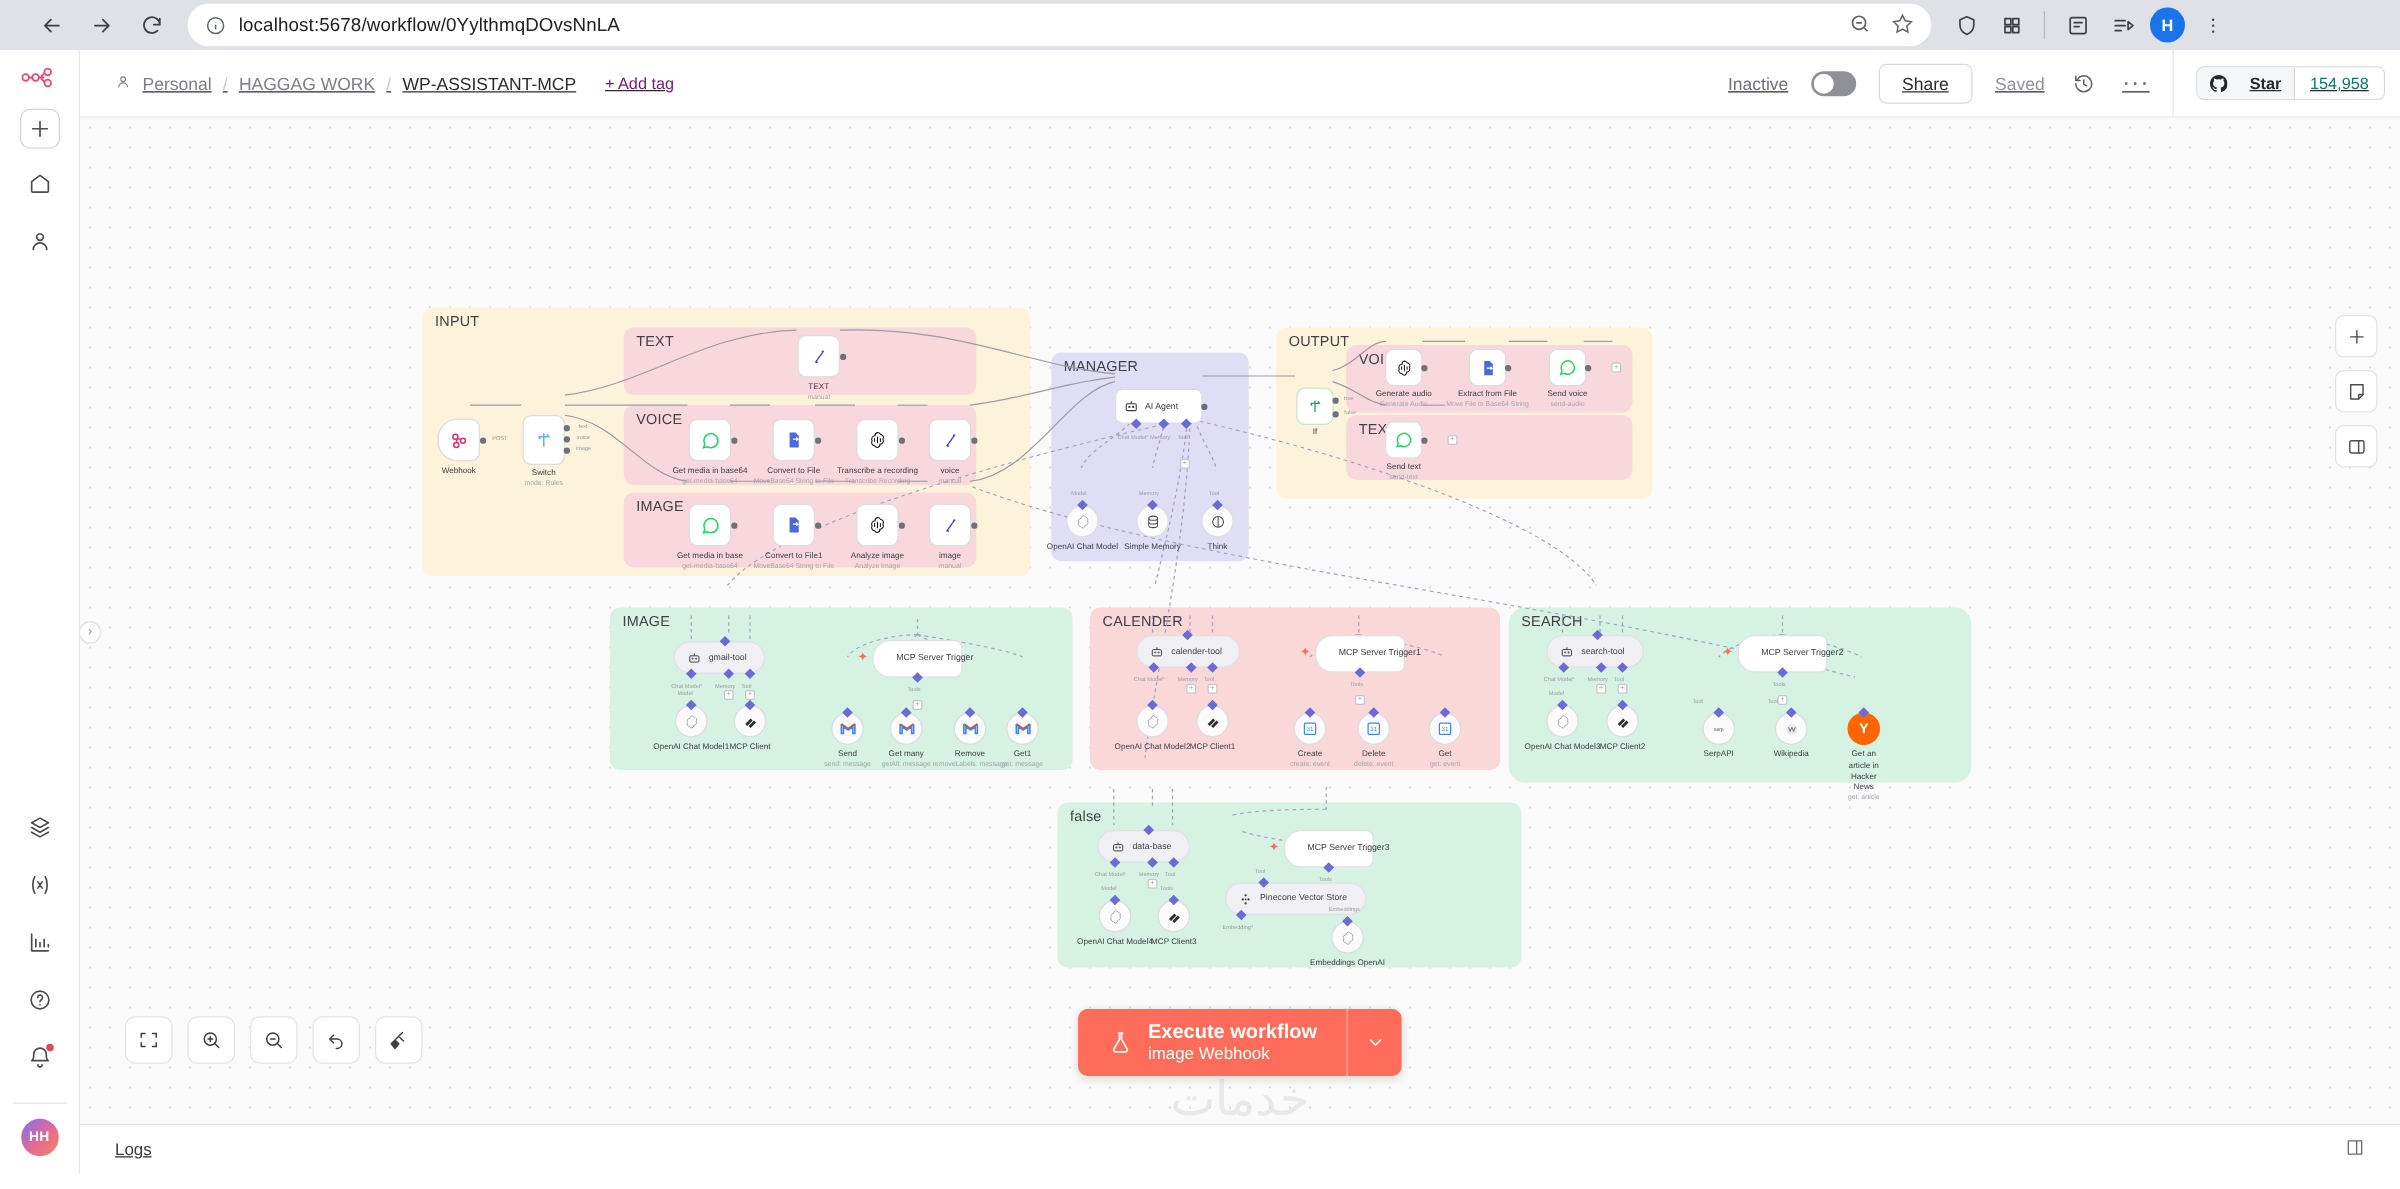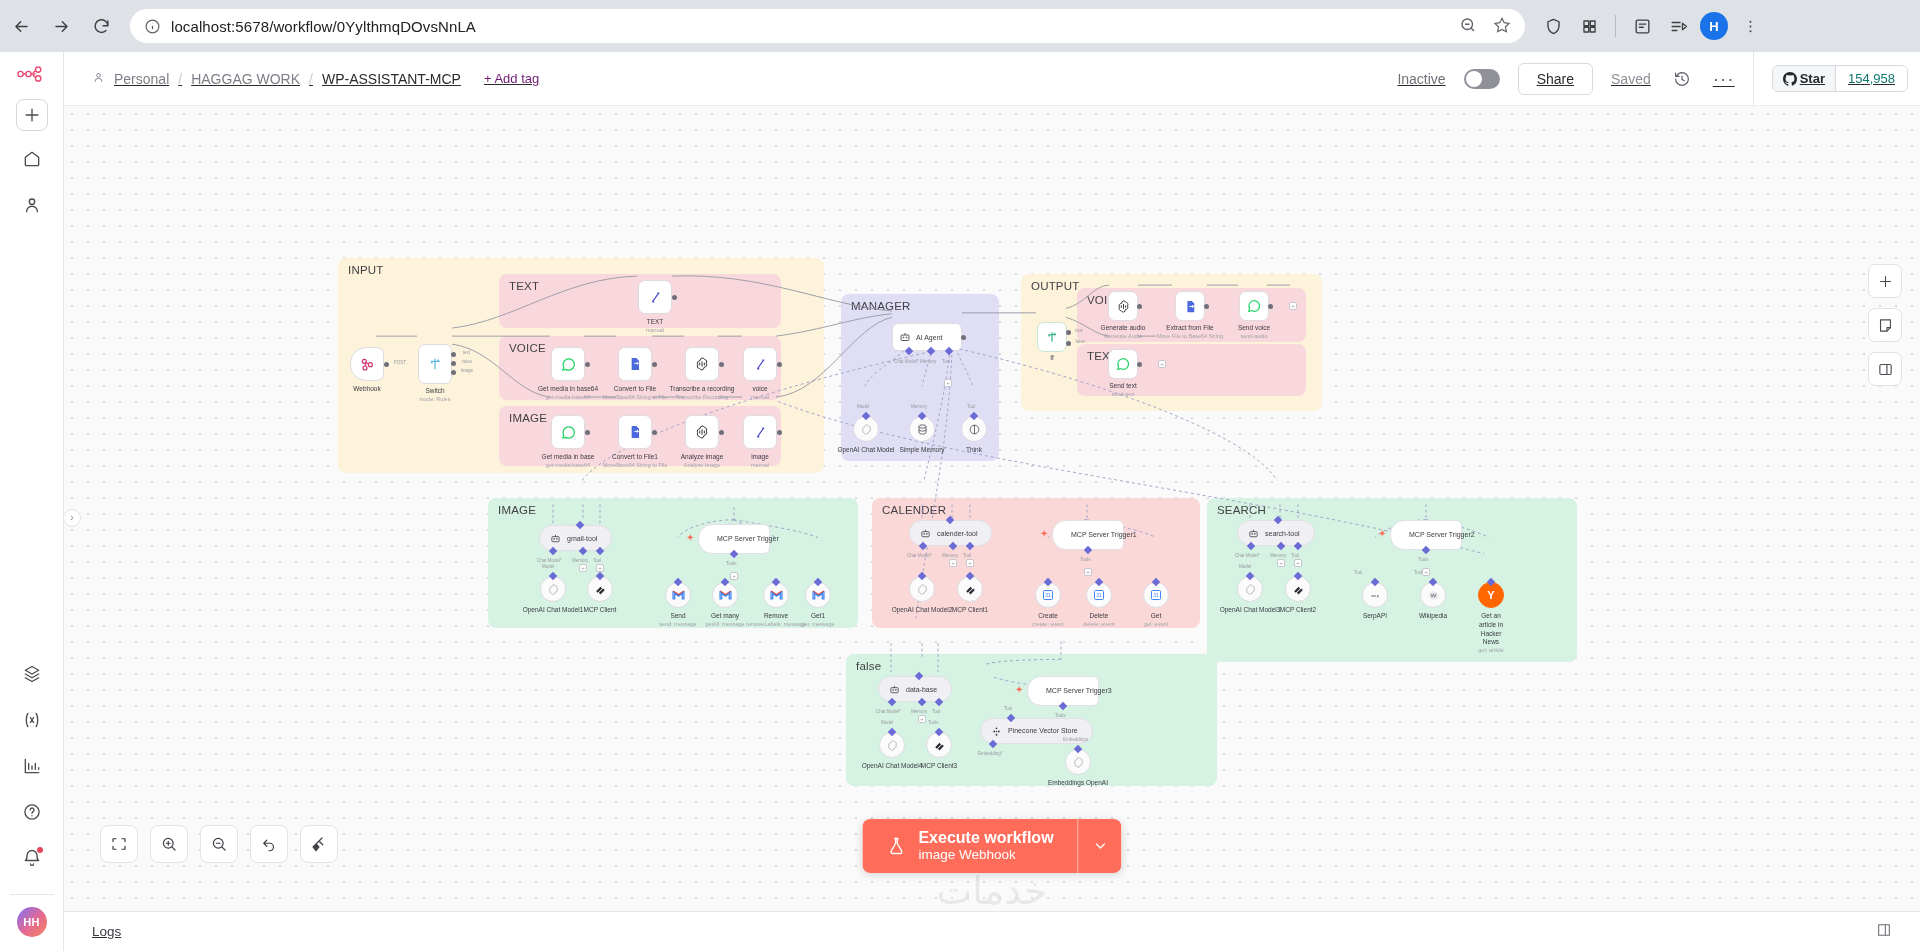--- a/index.html
+++ b/index.html
@@ -4,22 +4,22 @@
 <style>
   * { box-sizing: border-box; margin:0; padding:0; }
   html,body { width:1920px; height:951px; overflow:hidden; }
   body {
     font-family: "Liberation Sans", sans-serif;
     background:#fff; color:#2b2b2b; font-size:13px;
   }
 
   
   .browser-bar{
-    height:52px; background:#dee1e6; display:flex; align-items:center;
-    padding:0 4px; gap:6px; position:relative;
+    height:40px; background:#dee1e6; display:flex; align-items:center;
+    padding:0 24px; gap:6px; position:relative;
   }
   .nav-btn{ width:34px;height:34px;border-radius:50%;display:flex;align-items:center;
     justify-content:center;color:#3c4043;cursor:default;}
   .nav-btn svg{width:19px;height:19px;fill:none;stroke:#3c4043;stroke-width:1.8;
     stroke-linecap:round;stroke-linejoin:round;}
   .omnibox{
     flex:1; height:34px; background:#fff; border-radius:17px; display:flex;
     align-items:center; padding:0 14px; gap:10px; margin-left:6px; margin-right:6px;
     max-width:1395px;
   }
@@ -71,21 +71,21 @@
   .inactive-label{color:#70707a;font-size:14px;}
   .toggle{width:36px;height:20px;border-radius:10px;background:#909099;position:relative;}
   .toggle .knob{position:absolute;top:2px;left:2px;width:16px;height:16px;border-radius:50%;background:#fff;}
   .share-btn{border:1px solid #d9d9de;border-radius:6px;padding:7px 18px;font-size:14px;color:#2b2b2b;background:#fff;}
   .saved-label{color:#8f8f99;font-size:14px;}
   .hicon{width:26px;height:26px;display:flex;align-items:center;justify-content:center;color:#5f5f68;}
   .hicon svg{width:18px;height:18px;fill:none;stroke:#5f5f68;stroke-width:1.6;stroke-linecap:round;stroke-linejoin:round;}
   .dots{font-size:19px;color:#5f5f68;letter-spacing:1px;line-height:1;}
   .gh-wrap{display:flex;align-items:center;border-left:1px solid #e6e6e6;padding-left:18px;height:54px;}
   .gh-star{display:flex;border:1px solid #d5d8dc;border-radius:6px;overflow:hidden;font-size:13px;}
-  .gh-left{display:flex;align-items:center;gap:3px;padding:5px 10px;background:#f5f6f7;color:#24292f;font-weight:600;}
+  .gh-left{display:flex;align-items:center;gap:18px;padding:5px 10px;background:#f5f6f7;color:#24292f;font-weight:600;}
   .gh-right{padding:5px 12px;background:#fff;color:#0f766e;border-left:1px solid #d5d8dc;}
 
   
   .canvas-wrap{flex:1;position:relative;overflow:hidden;background:#fafafa;}
   .canvas-dots{
     position:absolute;inset:0;
     background-image:radial-gradient(#d9d9de 1px, transparent 1px);
     background-size:16px 16px;
   }
   .tabs{
@@ -388,21 +388,21 @@
       </div>
       <div class="grp" style="left:1013px;top:238px;width:229px;height:52px;background:#f9d8dd;">
         <span class="grp-label">TEXT</span>
       </div>
       <div class="grp" style="left:424px;top:392px;width:370px;height:130px;background:#d6f2e2;">
         <span class="grp-label">IMAGE</span>
       </div>
       <div class="grp" style="left:808px;top:392px;width:328px;height:130px;background:#fad8d8;">
         <span class="grp-label">CALENDER</span>
       </div>
-      <div class="grp" style="left:1143px;top:392px;width:370px;height:164px;background:#d6f2e2;">
+      <div class="grp" style="left:1143px;top:392px;width:370px;height:140px;background:#d6f2e2;border-radius:13px;">
         <span class="grp-label">SEARCH</span>
       </div>
       <div class="grp" style="left:782px;top:548px;width:371px;height:132px;background:#d6f2e2;">
         <span class="grp-label lower">false</span>
       </div>
 
       <svg class="wires" viewBox="0 0 1856 899" preserveAspectRatio="none">
         <g fill="none" stroke="#9a9aa6" stroke-width="1">
 
           <path d="M312 257 L353 257"></path>

